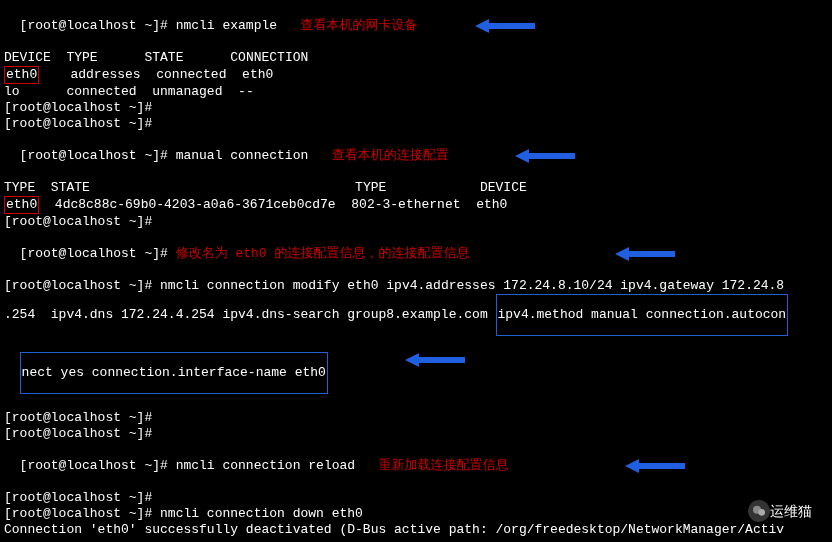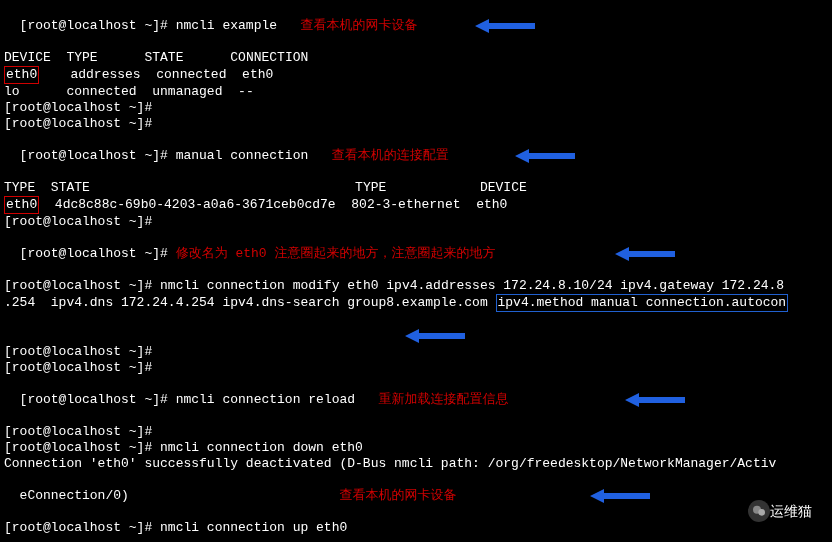--- a/index.html
+++ b/index.html
@@ -11,21 +11,21 @@
     line-height: 16px;
     width: 832px;
     height: 542px;
     overflow: hidden;
     padding: 2px 4px;
     position: relative;
   }
   .line { white-space: pre; position: relative; }
   .annot { color: #d00000; font-weight: normal; }
   .box-red { border: 1px solid #d00000; padding: 0 1px; display: inline-block; }
-  .box-blue { border: 1px solid #2060d0; padding: 0 1px; display: inline-block; }
+  .box-blue { border: 1px solid #2060d0; padding: 12px 1px; display: inline-block; }
   .arrow {
     position: absolute;
     width: 60px; height: 14px;
     pointer-events: none;
   }
   .arrow svg { width: 100%; height: 100%; }
   .watermark {
     position: absolute;
     right: 20px;
     bottom: 20px;
@@ -74,33 +74,34 @@
   </span>
 </div>
 
 <div class="line"><span>TYPE</span>  <span>STATE</span>                                  <span>TYPE</span>            <span>DEVICE</span></div>
 
 <div class="line"><span class="box-red">eth0</span>  <span>4dc8c88c-69b0-4203-a0a6-3671ceb0cd7e</span>  <span>802-3-ethernet</span>  <span>eth0</span></div>
 
 <div class="line"><span>[root@localhost ~]#</span></div>
 
 <div class="line">
-  <span>[root@localhost ~]#</span> <span class="annot">修改名为 eth0 注意圈起来的地方，注意圈起来的地方</span>
+  <span>[root@localhost ~]#</span> <span class="annot">修改名为 eth0 的连接配置信息，的连接配置信息</span>
   <span class="arrow" style="left:580px;top:1px;">
     <svg viewBox="0 0 60 14">
         <polygon points="0,7 14,0 14,4 60,4 60,10 14,10 14,14" fill="#2060e0"></polygon>
       </svg>
   </span>
 </div>
 
 <div class="line"><span>[root@localhost ~]#</span> <span>nmcli connection modify eth0 ipv4.addresses 172.24.8.10/24 ipv4.gateway 172.24.8</span></div>
 
 <div class="line"><span>.254  ipv4.dns 172.24.4.254 ipv4.dns-search group8.example.com</span> <span class="box-blue">ipv4.method manual connection.autocon</span></div>
 
 <div class="line">
+  <span class="box-blue">nect yes connection.interface-name eth0</span>
   <span class="arrow" style="left:370px;top:1px;">
     <svg viewBox="0 0 60 14">
         <polygon points="0,7 14,0 14,4 60,4 60,10 14,10 14,14" fill="#2060e0"></polygon>
       </svg>
   </span>
 </div>
 
 <div class="line"><span>[root@localhost ~]#</span></div>
 <div class="line"><span>[root@localhost ~]#</span></div>
 
@@ -110,21 +111,21 @@
     <svg viewBox="0 0 60 14">
         <polygon points="0,7 14,0 14,4 60,4 60,10 14,10 14,14" fill="#2060e0"></polygon>
       </svg>
   </span>
 </div>
 
 <div class="line"><span>[root@localhost ~]#</span></div>
 
 <div class="line"><span>[root@localhost ~]#</span> <span>nmcli connection down eth0</span></div>
 
-<div class="line">Connection 'eth0' successfully deactivated (D-Bus nmcli path: /org/freedesktop/NetworkManager/Activ</div>
+<div class="line">Connection 'eth0' successfully deactivated (D-Bus active path: /org/freedesktop/NetworkManager/Activ</div>
 <div class="line">
   <span>eConnection/0)</span>                           <span class="annot">查看本机的网卡设备</span>
   <span class="arrow" style="left:555px;top:1px;">
     <svg viewBox="0 0 60 14">
         <polygon points="0,7 14,0 14,4 60,4 60,10 14,10 14,14" fill="#2060e0"></polygon>
       </svg>
   </span>
 </div>
 
 <div class="line"><span>[root@localhost ~]#</span> <span>nmcli connection up eth0</span></div>

